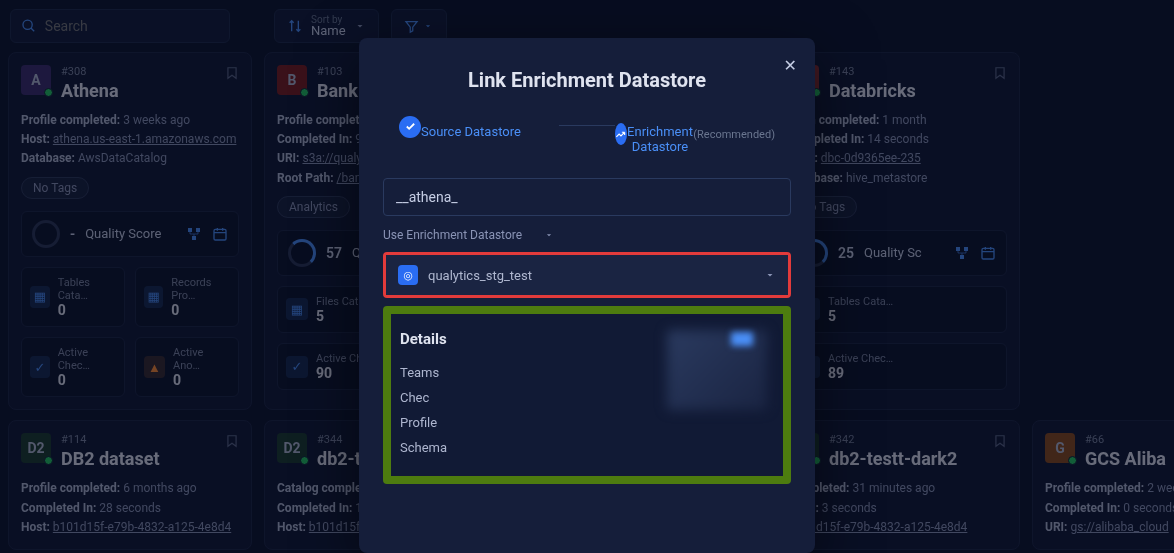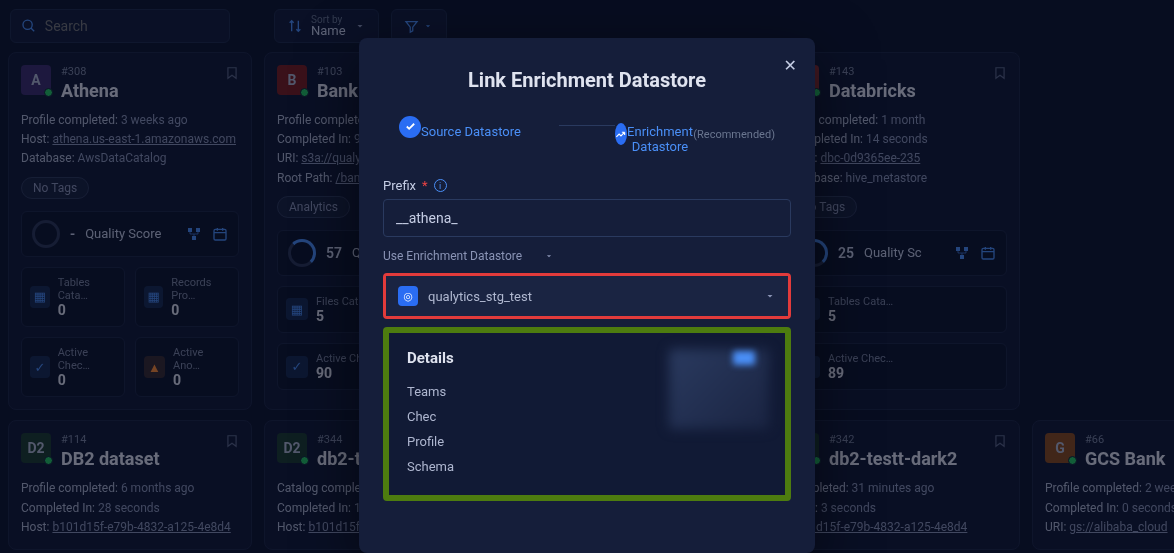--- a/index.html
+++ b/index.html
@@ -13,21 +13,21 @@
 .filter-btn{background:#101a36;border:1px solid #1c2847;border-radius:6px;width:56px;height:34px;display:flex;align-items:center;justify-content:center;color:#4a8ff7}
 .grid{display:flex;flex-wrap:nowrap;gap:12px;padding:0 8px}
 .card{background:#0f1832;border:1px solid #1a2442;border-radius:8px;width:244px;flex-shrink:0;padding:12px}
 .card-head{display:flex;align-items:flex-start;gap:10px;position:relative}
 .card-icon{width:30px;height:30px;border-radius:4px;display:flex;align-items:center;justify-content:center;position:relative;font-size:14px;font-weight:bold}
 .dot{position:absolute;bottom:-2px;right:-2px;width:9px;height:9px;background:#23c55e;border-radius:50%;border:1.5px solid #0f1832}
 .card-num{font-size:11px;color:#7a849f}
 .card-title{font-size:18px;font-weight:700;color:#dfe3ef;margin-top:2px}
 .bookmark{position:absolute;right:0;top:0;color:#5a6584}
 .card-meta{margin-top:10px;font-size:12px;color:#8a94b5;line-height:1.6}
-.card-meta b{color:#aeb6cf;font-weight:400}
+.card-meta b{color:#aeb6cf;font-weight:700}
 .card-meta u{text-decoration:underline}
 .tag{display:inline-block;border:1px solid #2c3858;border-radius:14px;padding:3px 11px;font-size:12px;color:#8a94b5;margin-top:8px;background:rgba(40,50,80,0.3)}
 .score-row{display:flex;align-items:center;justify-content:space-between;background:#0b1329;border:1px solid #1a2442;border-radius:6px;margin-top:12px;padding:8px 10px}
 .score-ring{width:28px;height:28px;border:3px solid #2a3555;border-radius:50%}
 .score-ring.p{border-top-color:#4a8ff7;border-right-color:#4a8ff7}
 .score-txt{color:#c5cde4;font-size:14px;font-weight:600}
 .icon-pair{display:flex;gap:10px;color:#4a8ff7}
 .stat-row{display:flex;gap:10px;margin-top:10px}
 .stat{flex:1;background:#0b1329;border:1px solid #1a2442;border-radius:6px;padding:8px;display:flex;gap:8px;align-items:center}
 .stat-ico{width:22px;height:22px;border-radius:4px;display:flex;align-items:center;justify-content:center;font-size:13px}
@@ -50,21 +50,21 @@
 .modal-body{padding:0 24px 20px}
 .form-label{font-size:13px;color:#c5cde4;margin-bottom:6px;display:flex;align-items:center;gap:6px}
 .req{color:#ef4444}
 .info-ico{width:13px;height:13px;border:1px solid #4a8ff7;border-radius:50%;display:inline-flex;align-items:center;justify-content:center;font-size:9px;color:#4a8ff7}
 .form-input{width:100%;background:transparent;border:1px solid #2a3a5f;border-radius:4px;padding:10px 12px;color:#c5cde4;font-size:14px;outline:none;margin-bottom:12px}
 .use-link{font-size:12px;color:#8a94b5;display:flex;align-items:center;gap:22px;margin-bottom:10px;cursor:pointer}
 .select-box{border:3px solid #e23b3b;border-radius:4px;padding:0;margin-bottom:8px}
 .select-inner{background:#1a2442;padding:10px 12px;display:flex;align-items:center;gap:10px;justify-content:space-between}
 .select-left{display:flex;align-items:center;gap:10px}
 .sel-ico{width:20px;height:20px;background:#2a6df3;border-radius:4px;display:flex;align-items:center;justify-content:center;color:#fff;font-size:11px}
-.details-box{border:6px solid #4d7c0f;border-radius:4px;background:#111a35;padding:16px 18px;position:relative}
+.details-box{border:8px solid #4d7c0f;border-radius:4px;background:#111a35;padding:16px 9px;position:relative}
 .details-title{font-size:15px;font-weight:700;color:#dfe3ef;margin-bottom:12px}
 .details-row{font-size:13px;color:#aeb6cf;padding:5px 0}
 .blur-img{position:absolute;right:16px;top:16px;width:100px;height:80px;background:linear-gradient(135deg,#2a3a5f,#1a2442);filter:blur(6px);border-radius:4px}
 .blur-dot{position:absolute;right:30px;top:18px;width:22px;height:14px;background:#4a8ff7;filter:blur(3px);border-radius:2px}
 .modal-footer{display:flex;justify-content:space-between;align-items:center;padding:18px 24px 22px}
 svg{display:block}
 </style>
 </head>
 <body>
 
@@ -418,21 +418,21 @@
         <div><b>completed:</b> 31 minutes ago</div>
         <div><b>ed In:</b> 3 seconds</div>
         <div><b></b> <u>b101d15f-e79b-4832-a125-4e8d4</u></div>
       </div>
     </div>
     <div class="card">
       <div class="card-head">
     <div class="card-icon" style="background:#8a4a1a">G<span class="dot"></span></div>
     <div>
           <div class="card-num">#66</div>
-          <div class="card-title">GCS Bank</div>
+          <div class="card-title">GCS Aliba</div>
         </div>
 
   </div>
   <div class="card-meta">
         <div><b>Profile completed:</b> 2 weeks</div>
         <div><b>Completed In:</b> 0 seconds</div>
         <div><b>URI:</b> <u>gs://alibaba_cloud</u></div>
       </div>
     </div>
   </div>
@@ -455,25 +455,20 @@
         <div class="step-circle">
           <svg width="11" height="11" viewBox="0 0 24 24" fill="none" stroke="#fff" stroke-width="2.5">
               <path d="M3 17l6-6 4 4 8-8M21 7h-6M21 7v6"></path>
             </svg>
         </div>
         <div class="step-label">Enrichment Datastore</div>
         <div class="step-sub">(Recommended)</div>
       </div>
     </div>
     <div class="modal-body">
-      <div class="form-label">
-        <span>Prefix</span>
-        <span class="req">*</span>
-        <span class="info-ico">i</span>
-      </div>
       <input class="form-input" value="__athena_" style="">
       <div class="use-link">
         <span>Use Enrichment Datastore</span>
         <svg width="10" height="10" viewBox="0 0 24 24" fill="#8a94b5">
             <path d="M7 10l5 5 5-5z"></path>
           </svg>
       </div>
       <div class="select-box">
         <div class="select-inner">
           <div class="select-left">

